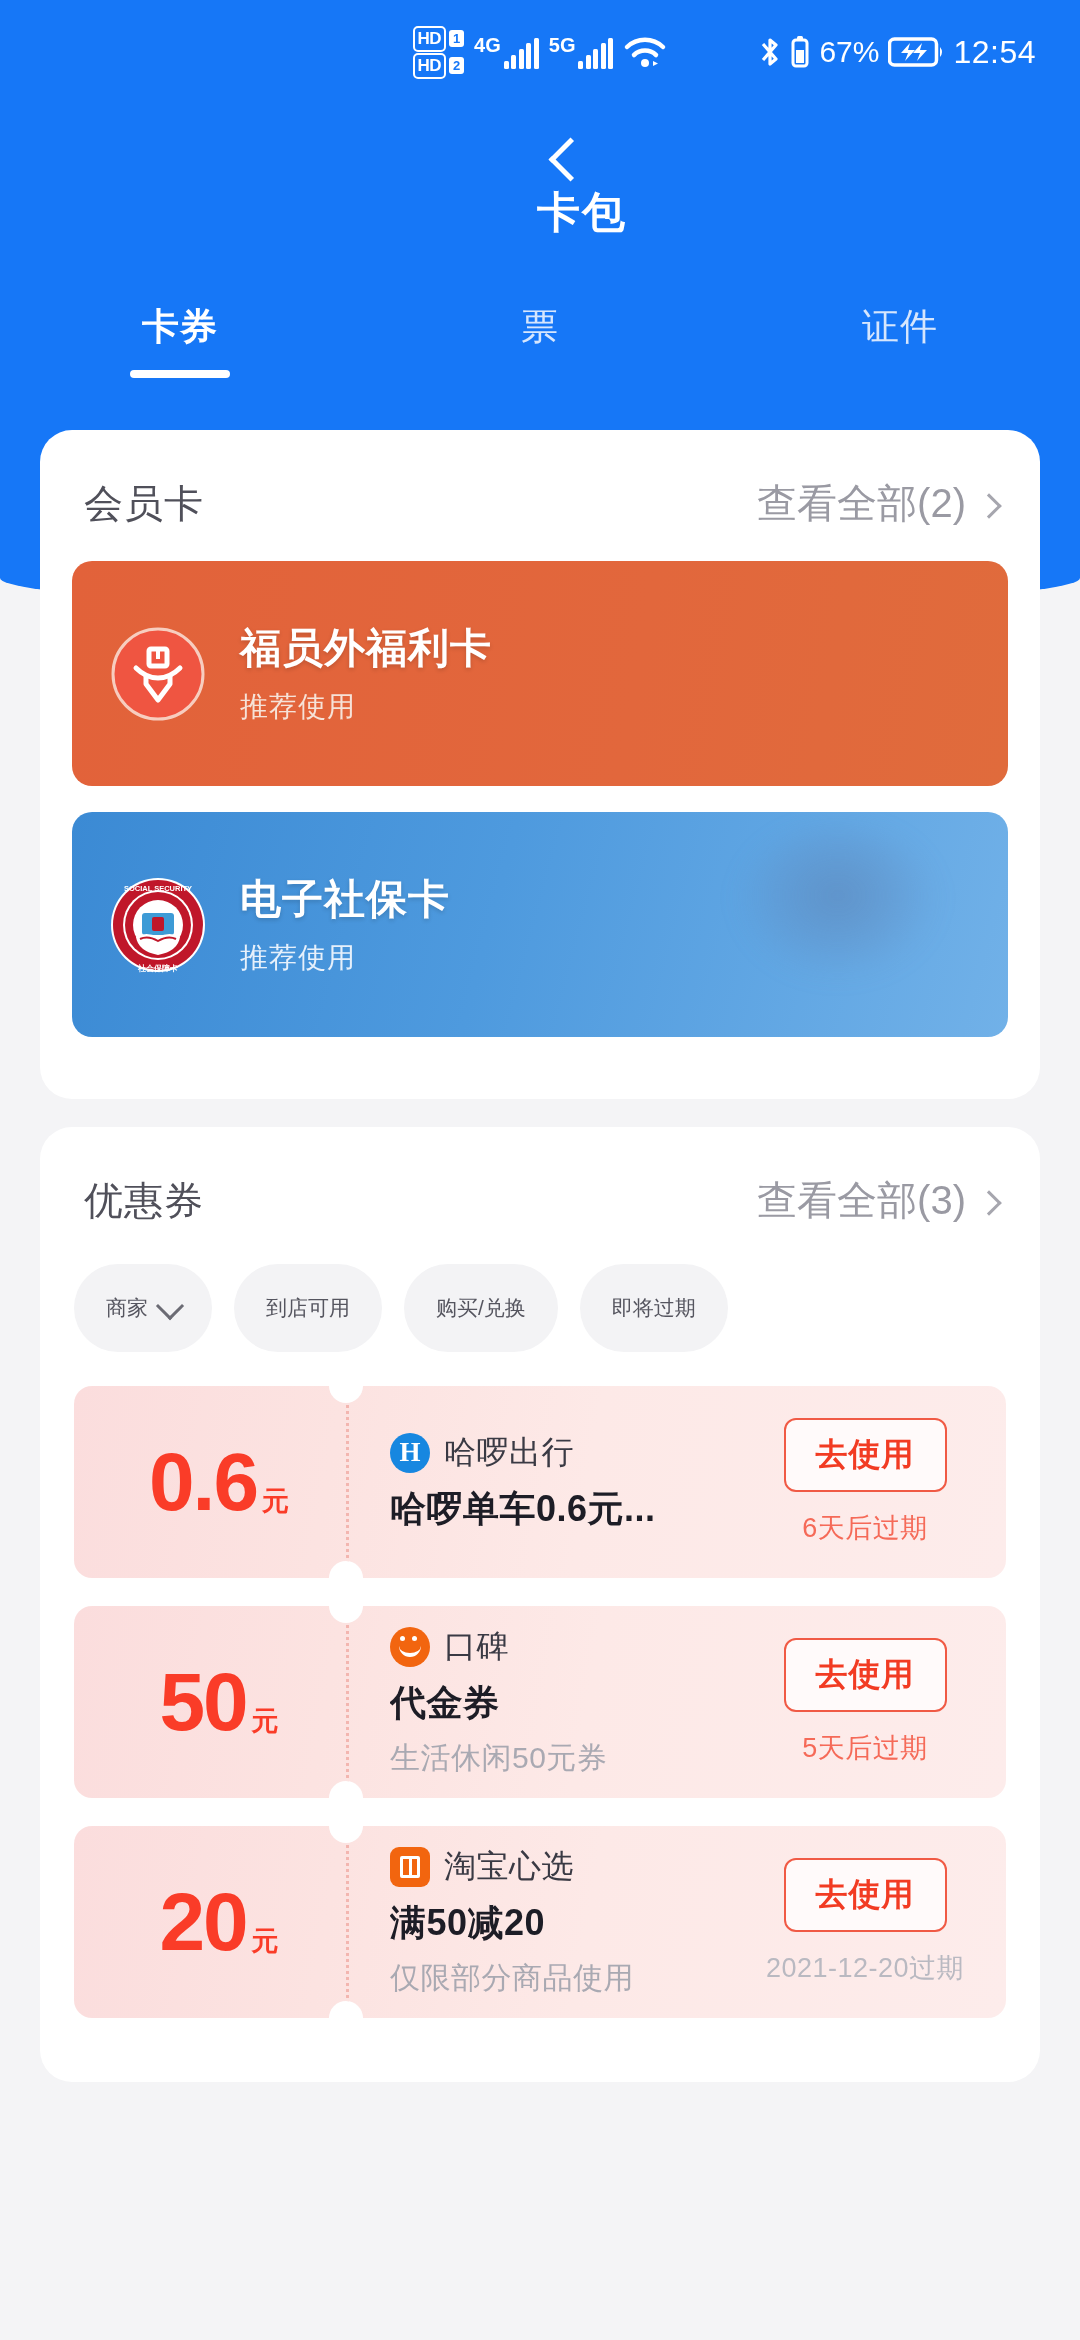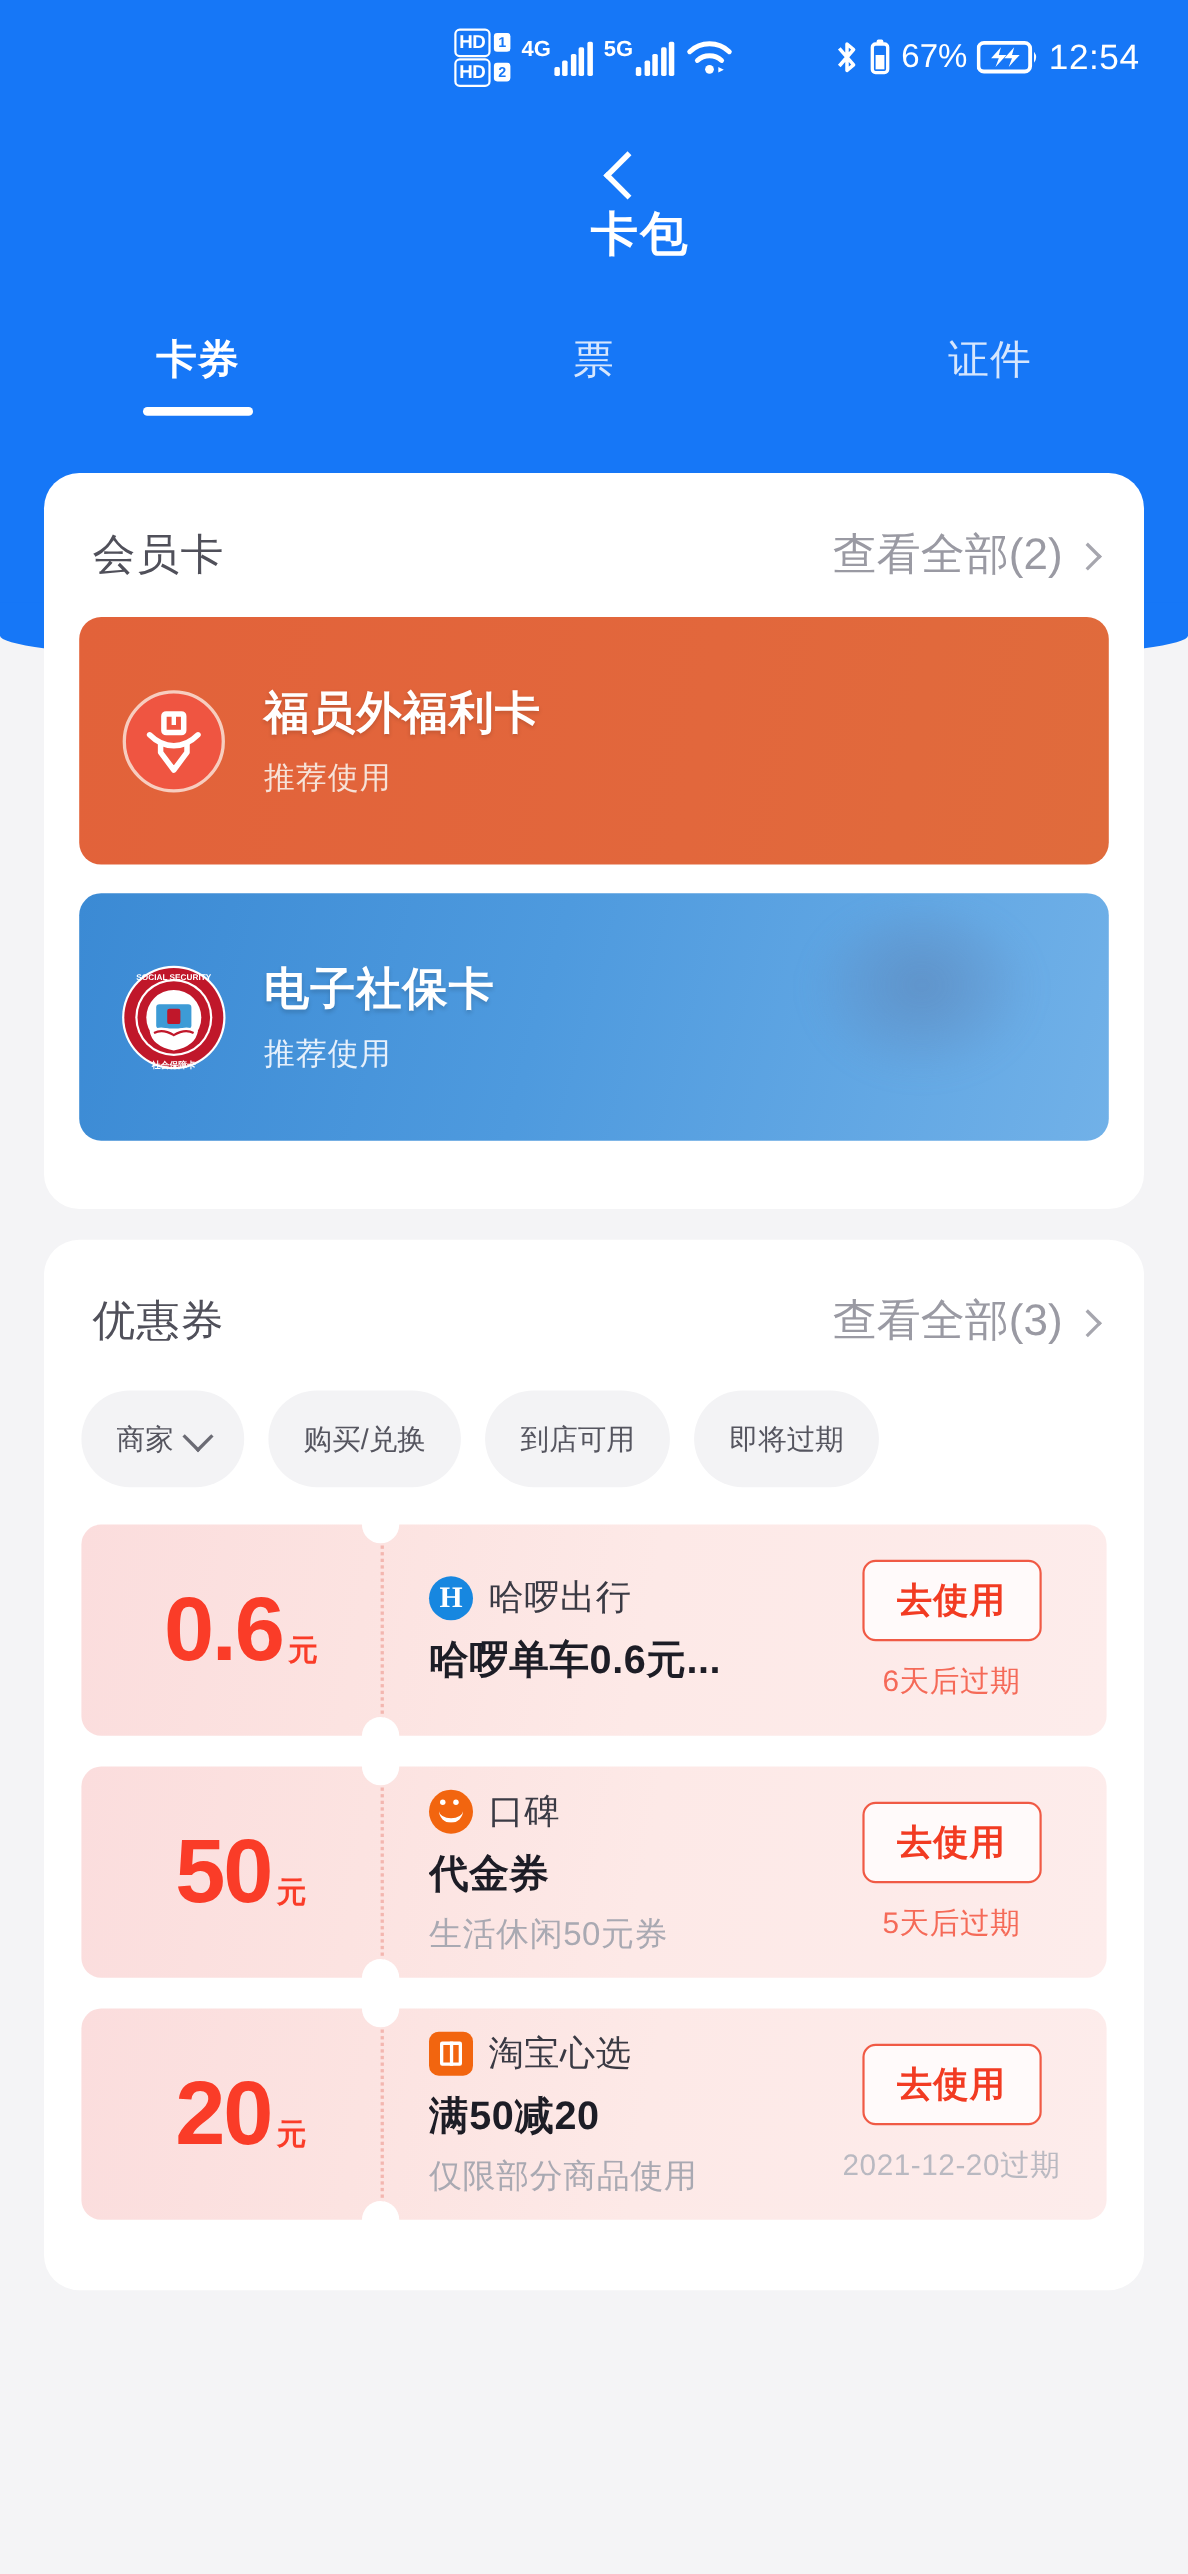--- a/index.html
+++ b/index.html
@@ -138,21 +138,21 @@
   .mc-sub { font-size:28px; color:#f6e2d8; margin-top:12px; letter-spacing:1px; }
   .member-card.blue .mc-sub { color:#e6f0fb; }
 
   
   #chips {
     display:flex; gap:22px; padding:6px 34px 34px 34px; flex-wrap:nowrap;
   }
   .chip {
     background:#f3f3f5; border-radius:44px; height:88px;
     display:flex; align-items:center; justify-content:center; gap:12px;
-    padding:0 32px; font-size:26px; color:#55555f; white-space:nowrap;
+    padding:0 32px; font-size:21px; color:#55555f; white-space:nowrap;
     cursor:pointer;
   }
   .chip-arrow { width:20px; height:20px; position:relative; }
   .chip-arrow::before{
     content:""; position:absolute; left:0; top:-2px; width:17px; height:17px;
     border-right:3.5px solid #6b6b74; border-bottom:3.5px solid #6b6b74;
     transform:rotate(45deg);
   }
 
   
@@ -388,24 +388,24 @@
         <span class="chev-right"></span>
       </div>
     </div>
 
     <div id="chips">
       <div class="chip">
         <span>商家</span>
         <span class="chip-arrow"></span>
       </div>
       <div class="chip">
+        <span>到店可用</span>
+      </div>
+      <div class="chip">
         <span>购买/兑换</span>
-      </div>
-      <div class="chip">
-        <span>到店可用</span>
       </div>
       <div class="chip">
         <span>即将过期</span>
       </div>
     </div>
 
     <div class="coupon">
       <div class="notch top"></div>
       <div class="notch bot"></div>
       <div class="cp-divider"></div>

